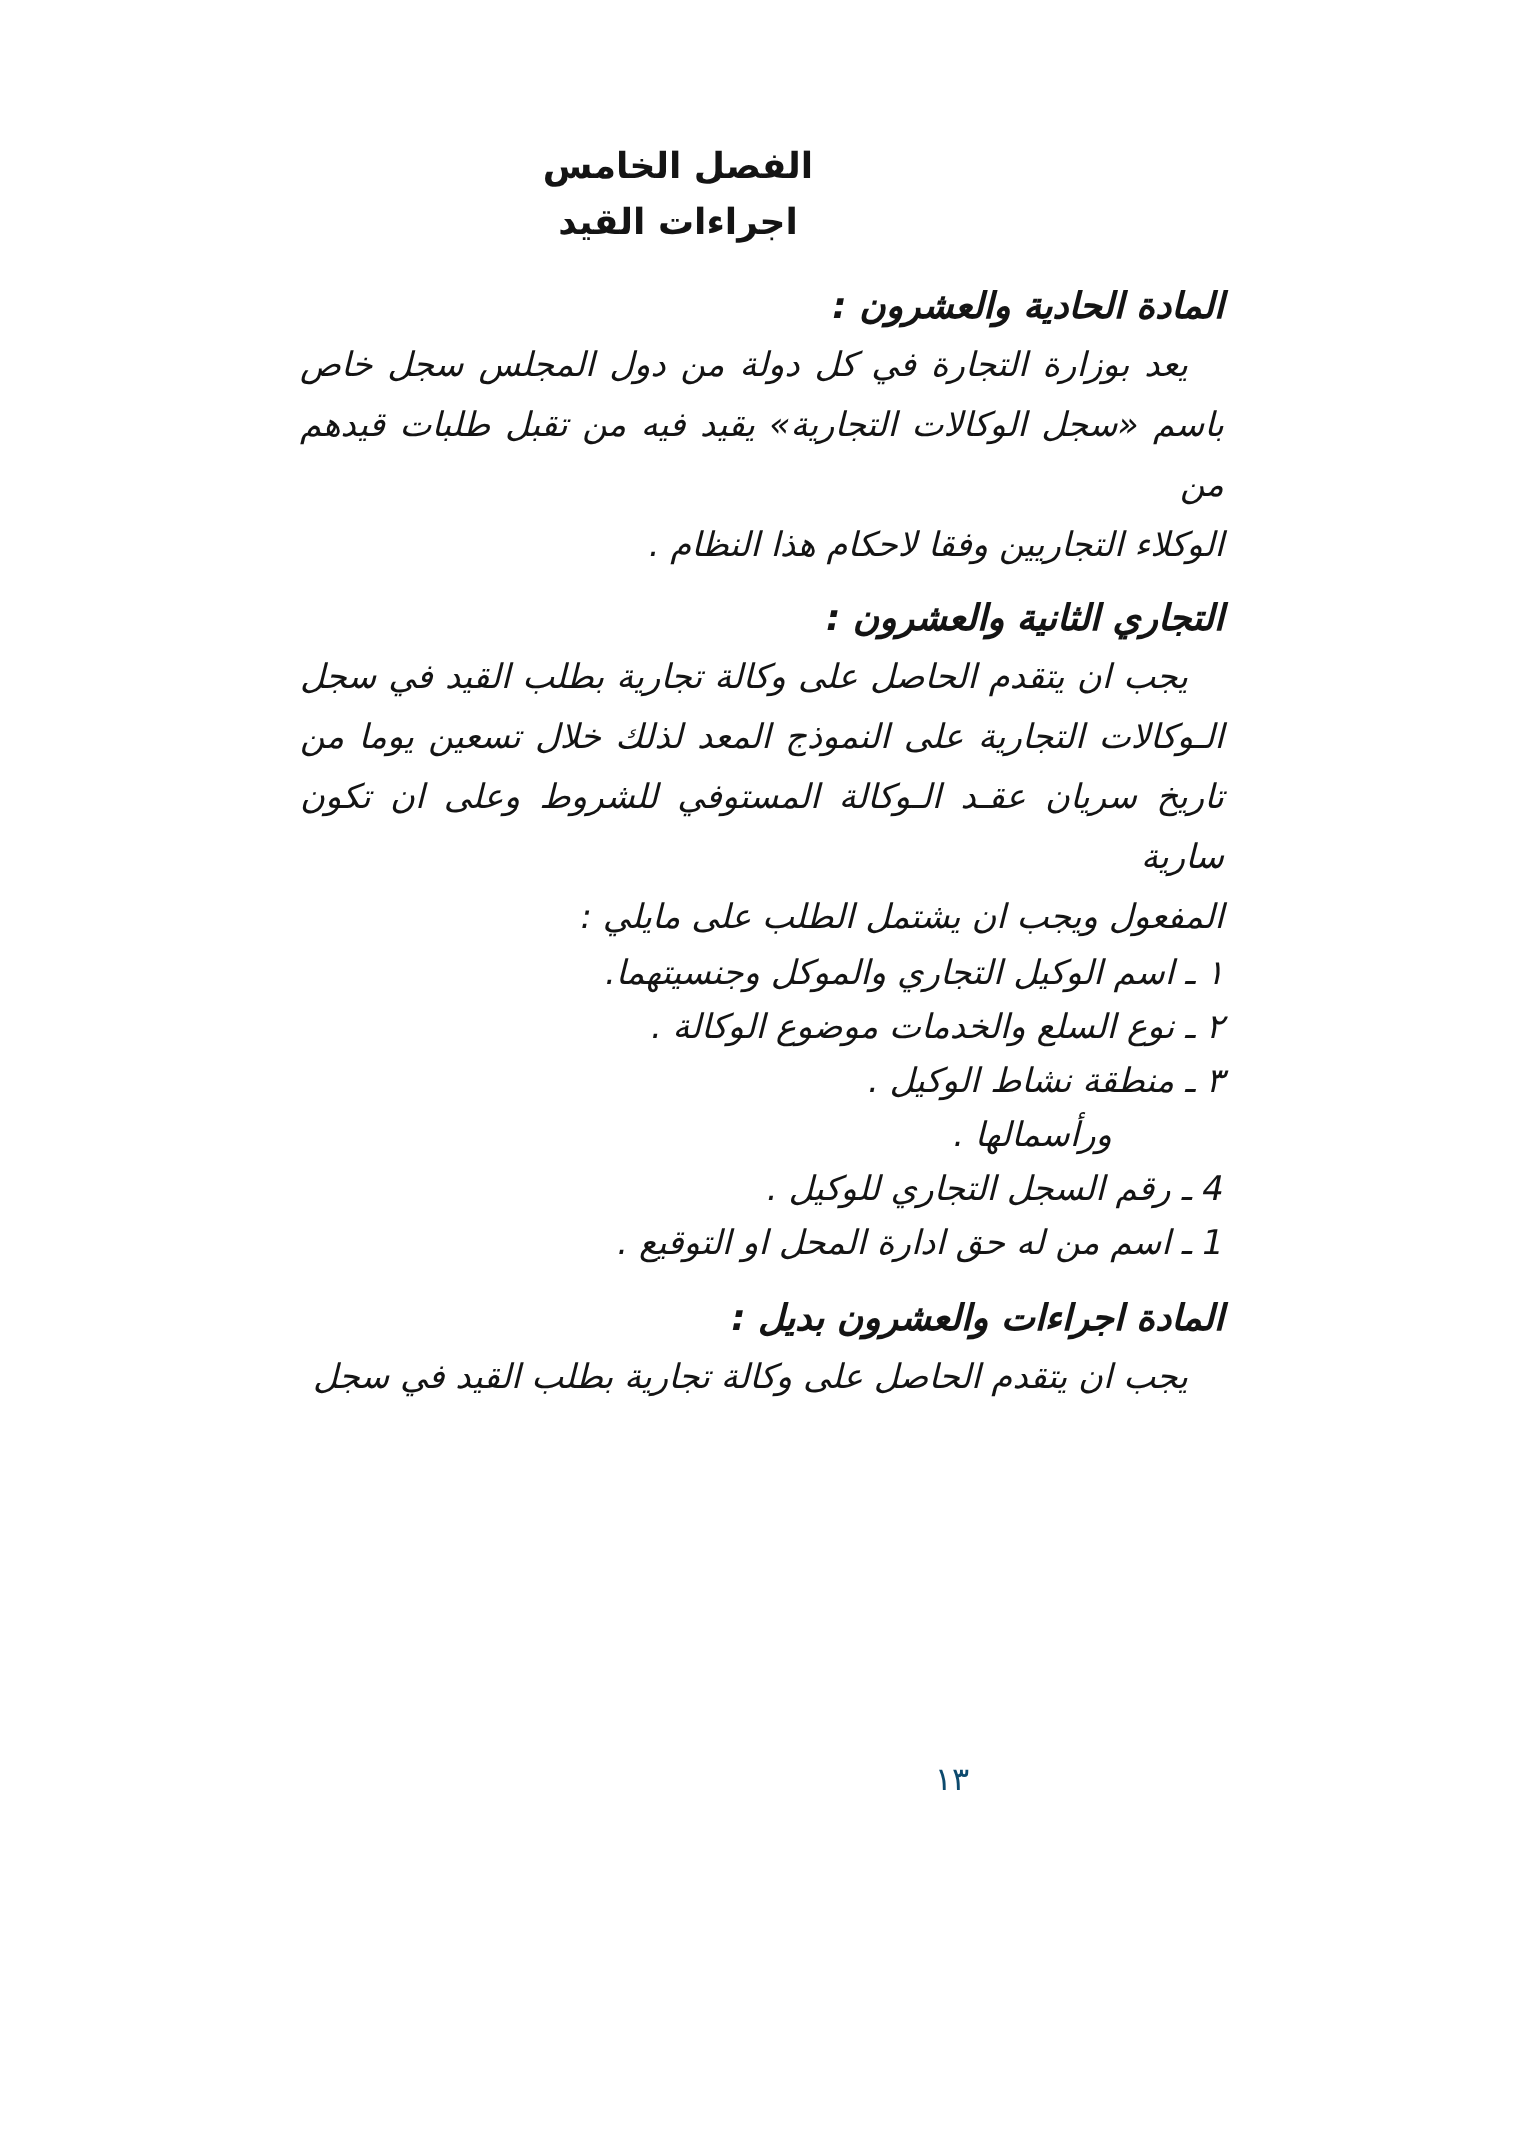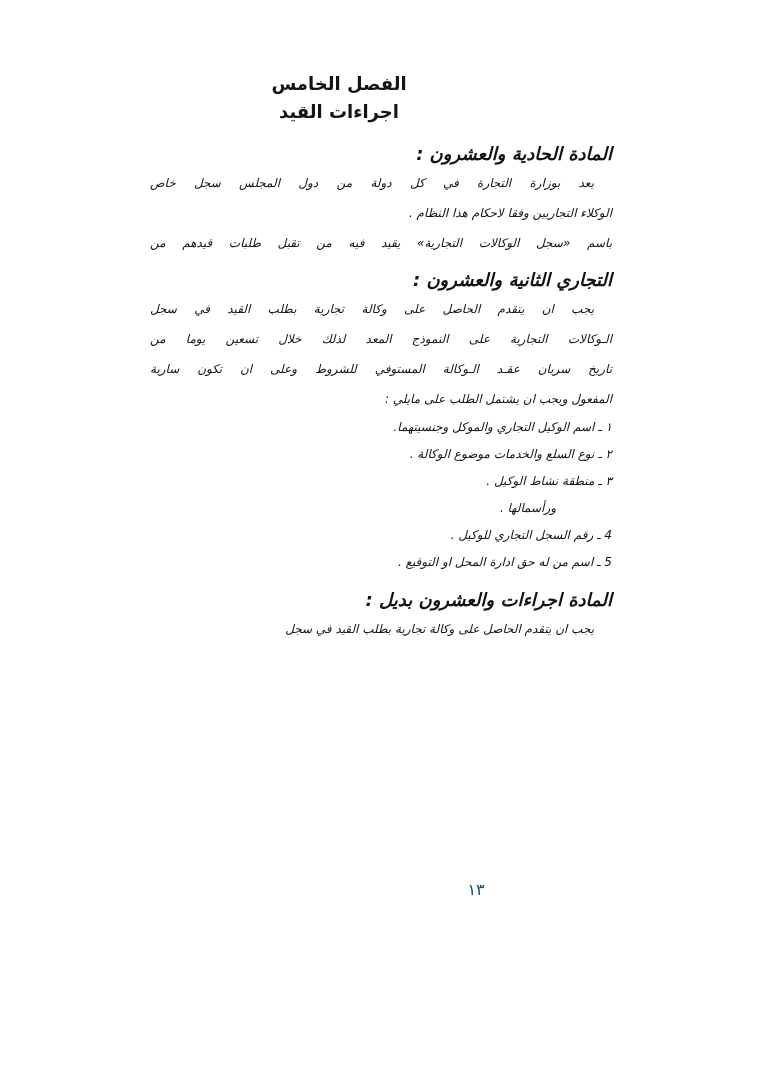--- a/index.html
+++ b/index.html
@@ -39,21 +39,21 @@
     font-size: 18px;
     font-weight: bold;
     line-height: 28px;
     margin: 0;
     text-align: right;
   }
   .article-1 .article-heading { margin-top: 14px; }
   .article-2 .article-heading { margin-top: 8px; }
   .article-3 .article-heading { margin-top: 10px; }
   .line {
-    font-size: 12px;
+    font-size: 17px;
     line-height: 30px;
     text-align: right;
     white-space: normal;
   }
   .paragraph-first {
     text-indent: 18px;
     text-align: justify;
     text-align-last: justify;
   }
   .paragraph-fill {
@@ -97,35 +97,35 @@
 <div class="page">
   <div class="content">
     <header>
       <div class="chapter-heading">الفصل الخامس</div>
       <div class="chapter-heading">اجراءات القيد</div>
     </header>
     <main id="articles">
         <section class="article article-1">
           <h2 class="article-heading">المادة الحادية والعشرون :</h2>
           <div class="line paragraph-first">يعد بوزارة التجارة في كل دولة من دول المجلس سجل خاص</div>
+          <div class="line paragraph-fill">باسم «سجل الوكالات التجارية» يقيد فيه من تقبل طلبات قيدهم من</div>
           <div class="line paragraph-end">الوكلاء التجاريين وفقا لاحكام هذا النظام .</div>
-          <div class="line paragraph-fill">باسم «سجل الوكالات التجارية» يقيد فيه من تقبل طلبات قيدهم من</div>
         </section>
         <section class="article article-2">
           <h2 class="article-heading">التجاري الثانية والعشرون :</h2>
           <div class="line paragraph-first">يجب ان يتقدم الحاصل على وكالة تجارية بطلب القيد في سجل</div>
           <div class="line paragraph-fill">الـوكالات التجارية على النموذج المعد لذلك خلال تسعين يوما من</div>
           <div class="line paragraph-fill">تاريخ سريان عقـد الـوكالة المستوفي للشروط وعلى ان تكون سارية</div>
           <div class="line paragraph-end">المفعول ويجب ان يشتمل الطلب على مايلي :</div>
           <div class="line list-item">١ ـ اسم الوكيل التجاري والموكل وجنسيتهما.</div>
           <div class="line list-item">٢ ـ نوع السلع والخدمات موضوع الوكالة .</div>
           <div class="line list-item">٣ ـ منطقة نشاط الوكيل .</div>
           <div class="line list-continuation">ورأسمالها .</div>
           <div class="line list-item">4 ـ رقم السجل التجاري للوكيل .</div>
-          <div class="line list-item">5 ـ اسم من له حق ادارة المحل او التوقيع .</div>
+          <div class="line list-item">1 ـ اسم من له حق ادارة المحل او التوقيع .</div>
         </section>
         <section class="article article-3">
           <h2 class="article-heading">المادة اجراءات والعشرون بديل :</h2>
           <div class="line paragraph-first-end">يجب ان يتقدم الحاصل على وكالة تجارية بطلب القيد في سجل</div>
         </section>
       </main>
   </div>
   <div class="page-number">١٣</div>
 </div>
 

